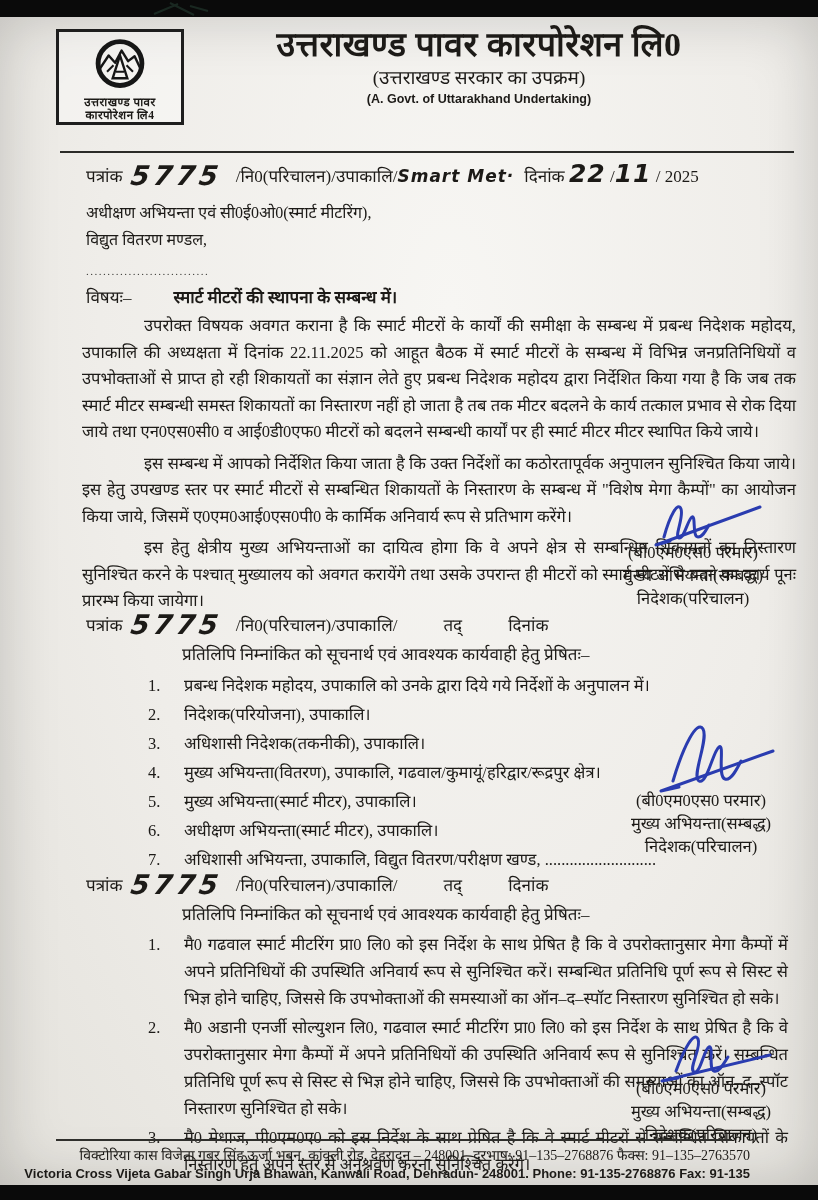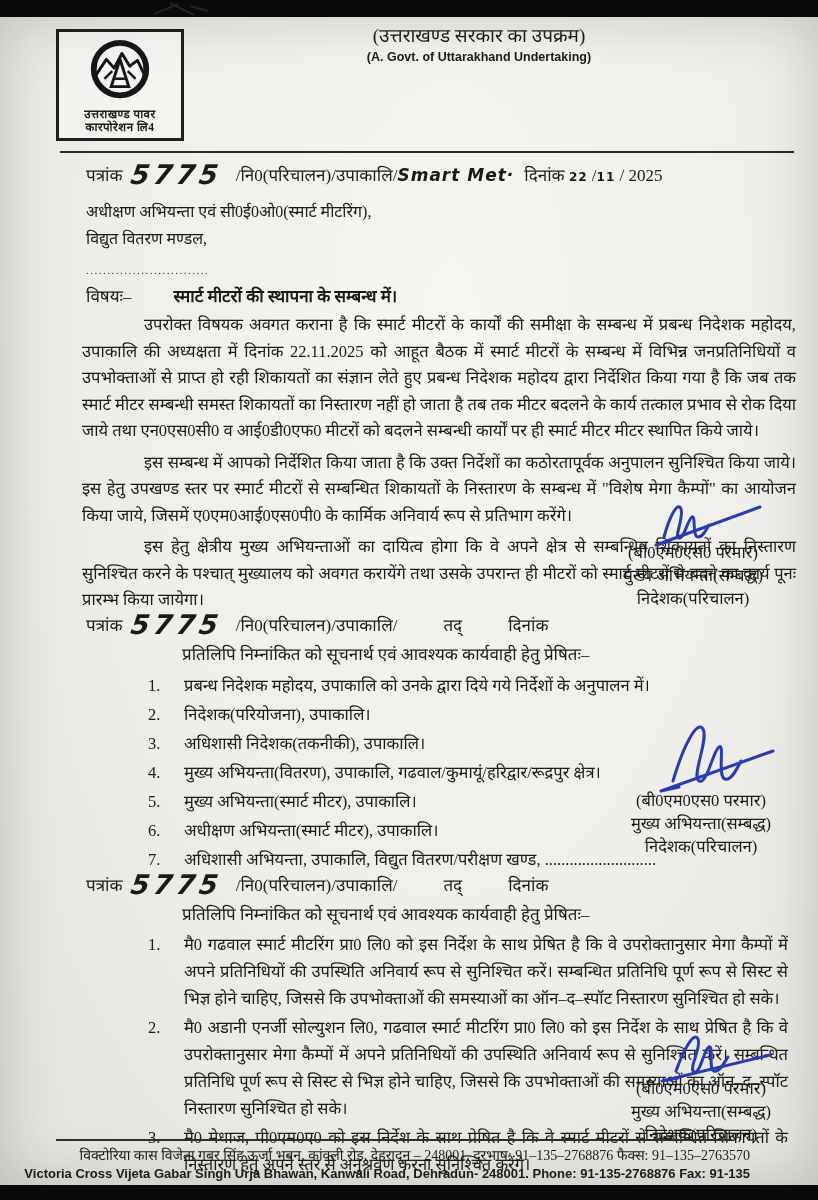--- a/index.html
+++ b/index.html
@@ -16,21 +16,21 @@
 
   .paper{
     position:absolute;top:17px;left:0;width:818px;height:1168px;
     background:radial-gradient(ellipse at 55% 25%, #f7f6f3 0%, #efede9 55%, #e4e2dc 100%);
     box-shadow:inset 0 0 60px rgba(0,0,0,.18);
   }
 
   
   #sec-head{position:absolute;top:6px;left:0;width:818px;height:132px;}
   .logo-box{
-    position:absolute;left:56px;top:6px;width:128px;height:112px;
+    position:absolute;left:56px;top:6px;width:128px;height:96px;
     border:3px solid #1e1e1e;display:flex;flex-direction:column;align-items:center;
     padding-top:4px;box-sizing:border-box;background:rgba(255,255,255,.35);
   }
   .logo-emblem{width:74px;height:72px;}
   .logo-caption{font-size:11.5px;font-weight:bold;line-height:13px;text-align:center;letter-spacing:.5px;}
   .titles{margin-left:196px;width:566px;text-align:center;}
   .t-hindi{font-size:34px;font-weight:bold;letter-spacing:.5px;line-height:40px;margin-top:2px;}
   .t-sub-hindi{font-size:19px;line-height:26px;}
   .t-eng{font-size:30px;font-weight:bold;line-height:34px;letter-spacing:.5px;}
   .t-sub-eng{font-size:12.5px;font-weight:bold;font-family:"Liberation Sans","DejaVu Sans",sans-serif;line-height:16px;}
@@ -38,21 +38,21 @@
   
   #sec-letter{position:absolute;top:134px;left:0;width:818px;}
   .rule{border:0;border-top:2.5px solid #2b2b28;margin:0 24px 0 60px;}
   .refline{margin:6px 0 0 86px;font-size:17px;white-space:nowrap;}
   .hw-num{
     font-family:"DejaVu Sans",sans-serif;font-style:italic;font-weight:bold;
     font-size:27px;letter-spacing:4px;display:inline-block;transform:skewX(-8deg);
     margin:0 14px 0 8px;vertical-align:-3px;
   }
   .hw{font-family:"DejaVu Sans",sans-serif;font-style:italic;font-weight:bold;font-size:17px;letter-spacing:1px;}
-  .hw-day,.hw-mon{font-family:"DejaVu Sans",sans-serif;font-weight:bold;font-size:12px;letter-spacing:1px;}
+  .hw-day,.hw-mon{font-family:"DejaVu Sans",sans-serif;font-style:italic;font-weight:bold;font-size:25px;letter-spacing:1px;}
   .gap-s{display:inline-block;width:10px;}
   .gap-m{display:inline-block;width:46px;}
   .addr{margin:8px 0 0 86px;font-size:16px;line-height:27px;}
   .dots-line{margin:12px 0 0 86px;font-size:11px;letter-spacing:1.5px;color:#3a3a36;}
   .subject-line{margin:8px 0 0 86px;font-size:17px;}
   .subject-text{font-weight:bold;margin-left:42px;}
   .para{
     margin:5px 22px 0 82px;font-size:16.5px;line-height:26.5px;
     text-align:justify;text-indent:62px;
   }
@@ -101,20 +101,21 @@
       <svg class="logo-emblem" viewBox="0 0 76 74">
         <circle cx="38" cy="34" r="27" stroke="#161616" stroke-width="6" fill="none"></circle>
         <path d="M12,42 L24,24 L32,33 L40,18 L48,31 L56,25 L64,42" stroke="#161616" stroke-width="3" fill="none" stroke-linejoin="round"></path>
         <path d="M38,24 L29,52 L47,52 Z" stroke="#161616" stroke-width="3" fill="none"></path>
         <path d="M30,36 L22,44 M46,36 L54,44 M33,44 L43,44" stroke="#161616" stroke-width="2.5" fill="none"></path>
       </svg>
       <div class="logo-caption">उत्तराखण्ड पावर</div>
       <div class="logo-caption">कारपोरेशन लि4</div>
     </div>
     <div class="titles">
+      <div class="t-hindi">उत्तराखण्ड पावर कारपोरेशन लि0</div>
       <div class="t-sub-hindi">(उत्तराखण्ड सरकार का उपक्रम)</div>
       <div class="t-sub-eng">(A. Govt. of Uttarakhand Undertaking)</div>
     </div>
   </div>
 
   <div id="sec-letter">
     <hr class="rule">
 
     <div class="refline">
       <span>पत्रांक</span><span class="hw-num">5775</span><span>/नि0(परिचालन)/उपाकालि/</span><span class="hw">Smart Met·</span><span class="gap-s"></span><span>दिनांक</span>

